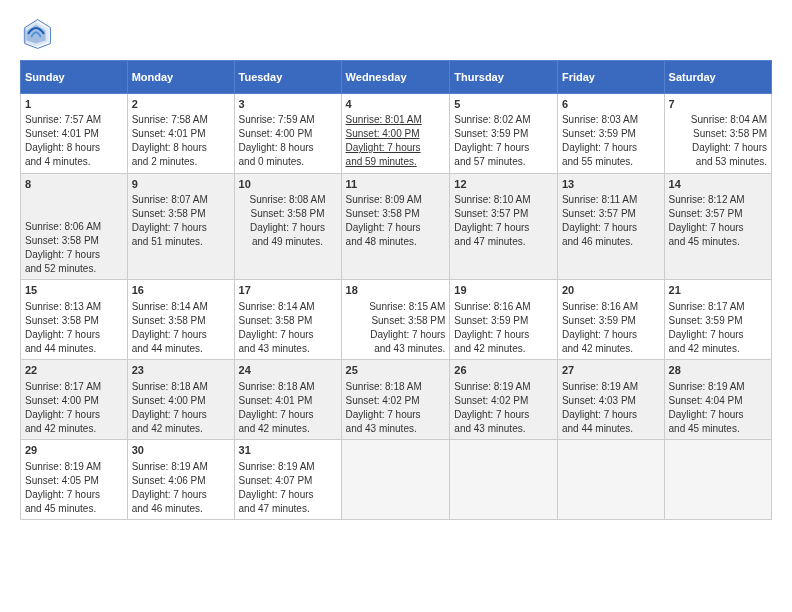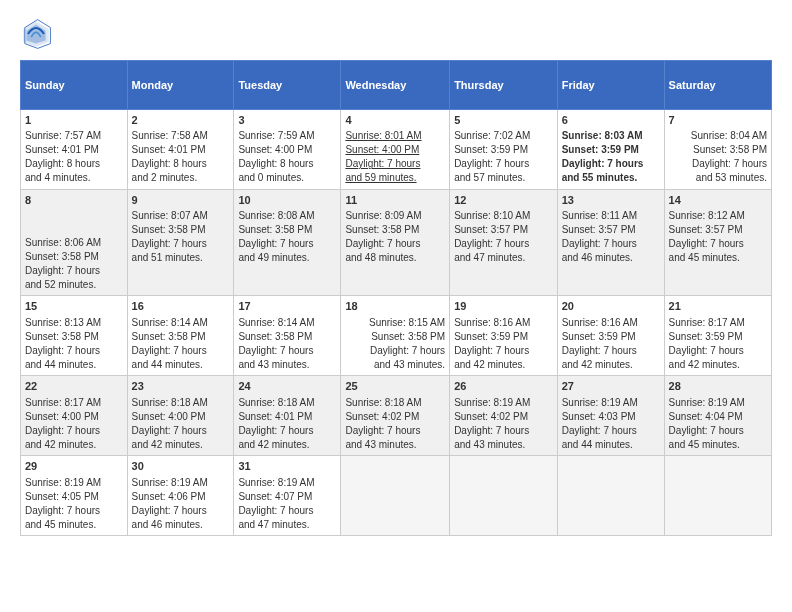--- a/index.html
+++ b/index.html
@@ -46,21 +46,21 @@
     .calendar {
       width: 100%;
       border-collapse: collapse;
       font-size: 9px;
     }
     .calendar th {
       background: #3a6abf;
       color: #fff;
       font-size: 11px;
       font-weight: bold;
-      padding: 18px 4px;
+      padding: 10px 4px;
       text-align: left;
       border: 1px solid #5580cc;
     }
     .calendar td {
       border: 1px solid #ccc;
       vertical-align: top;
       padding: 3px 4px;
       width: 113px;
       height: 80px;
       background: #fff;
@@ -151,28 +151,28 @@
           </td>
           <td>
             <span class="day-num">4</span>
             <div class="day-info" style="white-space: pre-line; text-decoration: underline;">Sunrise: 8:01 AM
 Sunset: 4:00 PM
 Daylight: 7 hours
 and 59 minutes.</div>
           </td>
           <td>
             <span class="day-num">5</span>
-            <div class="day-info" style="white-space: pre-line;">Sunrise: 7:02 AM
+            <div class="day-info" style="white-space: pre-line;">Sunrise: 8:02 AM
 Sunset: 3:59 PM
 Daylight: 7 hours
 and 57 minutes.</div>
           </td>
           <td>
             <span class="day-num">6</span>
-            <div class="day-info" style="white-space: pre-line; font-weight: bold;">Sunrise: 8:03 AM
+            <div class="day-info" style="white-space: pre-line;">Sunrise: 8:03 AM
 Sunset: 3:59 PM
 Daylight: 7 hours
 and 55 minutes.</div>
           </td>
           <td>
             <span class="day-num">7</span>
             <div class="day-info" style="white-space: pre-line; text-align: right;">Sunrise: 8:04 AM
 Sunset: 3:58 PM
 Daylight: 7 hours
 and 53 minutes.</div>
@@ -188,21 +188,21 @@
           </td>
           <td>
             <span class="day-num">9</span>
             <div class="day-info" style="white-space: pre-line;">Sunrise: 8:07 AM
 Sunset: 3:58 PM
 Daylight: 7 hours
 and 51 minutes.</div>
           </td>
           <td>
             <span class="day-num">10</span>
-            <div class="day-info" style="white-space: pre-line;">Sunrise: 8:08 AM
+            <div class="day-info" style="white-space: pre-line; text-align: center;">Sunrise: 8:08 AM
 Sunset: 3:58 PM
 Daylight: 7 hours
 and 49 minutes.</div>
           </td>
           <td>
             <span class="day-num">11</span>
             <div class="day-info" style="white-space: pre-line;">Sunrise: 8:09 AM
 Sunset: 3:58 PM
 Daylight: 7 hours
 and 48 minutes.</div>

